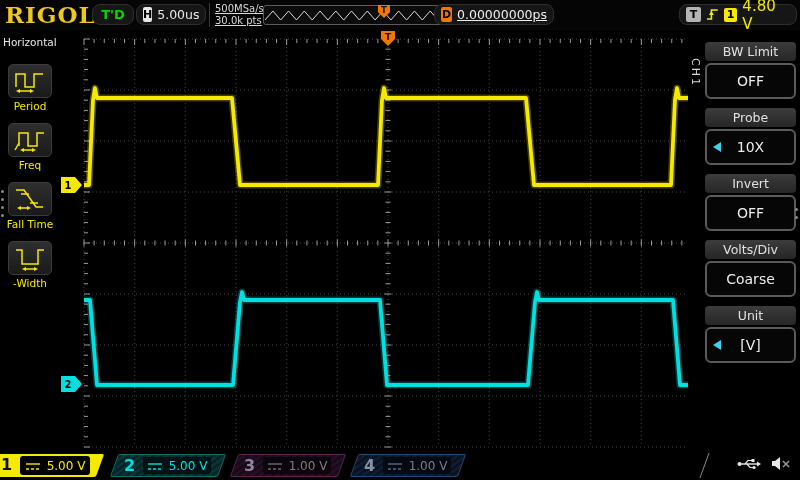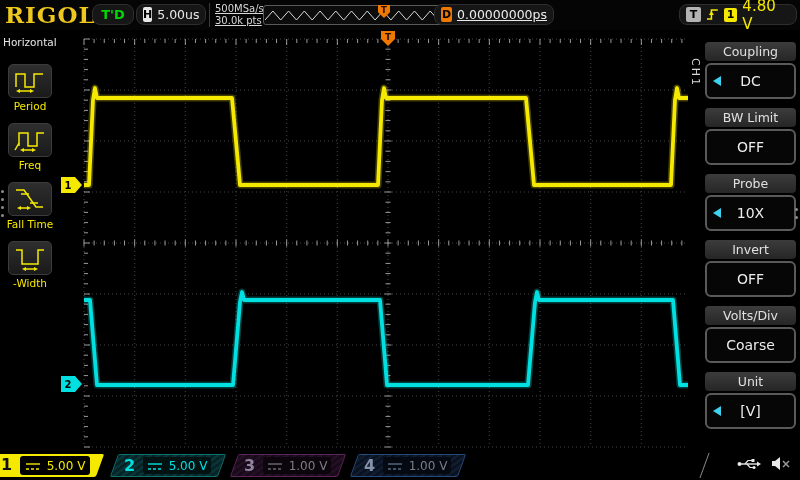--- a/index.html
+++ b/index.html
@@ -440,27 +440,20 @@
       <polygon points="321,1 335,1 335,9 328,16 321,9" fill="#f07800"></polygon>
       <text x="328" y="9.5" font-size="9" font-weight="bold" fill="#241000" text-anchor="middle">T</text>
       <polygon points="628,108 635,102 643,102 643,114 635,114" fill="#f07800"></polygon>
       <text x="638" y="111" font-size="8" font-weight="bold" fill="#241000" text-anchor="middle">T</text>
     </svg>
 
   <div id="rightmenu">
     <div id="ch-vert">CH1</div>
     <div id="rm-col">
 
-      <div class="rm-group">
-        <div class="rm-label">Coupling</div>
-        <div class="rm-value">
-          <span class="rm-arrow" style="visibility: visible;"></span>
-          <span>DC</span>
-        </div>
-      </div>
 
       <div class="rm-group">
         <div class="rm-label">BW Limit</div>
         <div class="rm-value">
 
           <span>OFF</span>
         </div>
       </div>
 
       <div class="rm-group">

